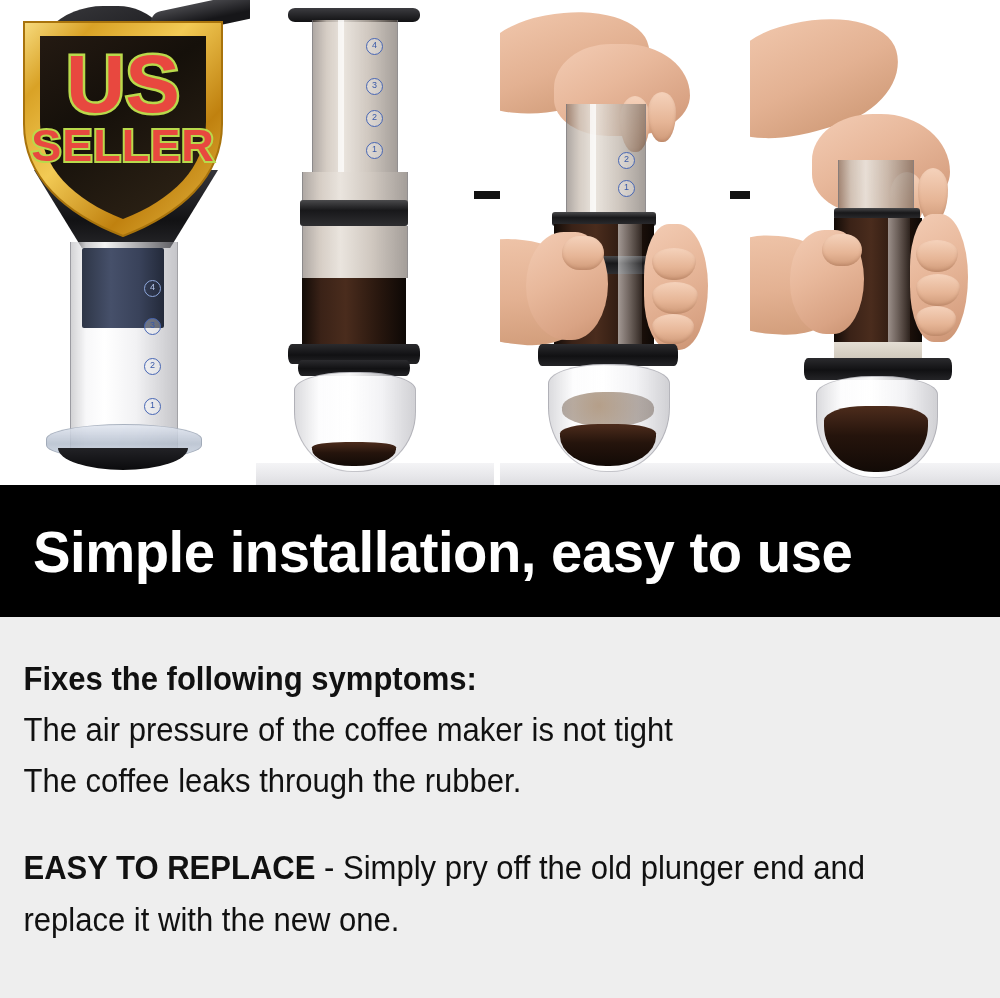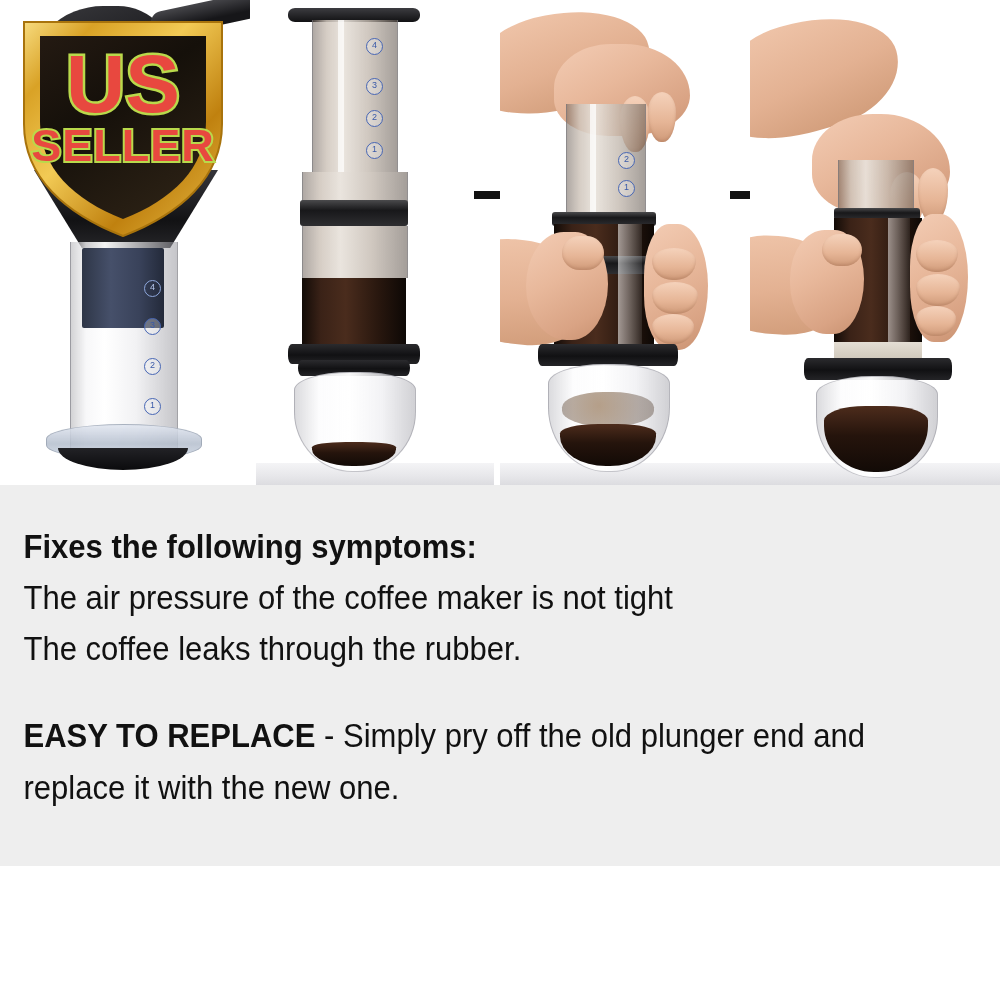--- a/index.html
+++ b/index.html
@@ -359,20 +359,23 @@
           </linearGradient>
         </defs>
         <path d="M12 16 H210 V118 C210 172 168 208 111 230 C54 208 12 172 12 118 Z" fill="url(#goldGrad)" stroke="#a8730c" stroke-width="2"></path>
         <path d="M28 30 H194 V116 C194 162 160 194 111 213 C62 194 28 162 28 116 Z" fill="url(#innerGrad)"></path>
         <text class="badge-us" x="111" y="106" text-anchor="middle">US</text>
         <text class="badge-seller" x="111" y="155" text-anchor="middle">SELLER</text>
       </svg>
     </div>
   </div>
 
+  <div class="banner">
+    <div class="banner-text">Simple installation, easy to use</div>
+  </div>
 
   <div class="info">
     <div class="info-line bold">Fixes the following symptoms:</div>
     <div class="info-line">The air pressure of the coffee maker is not tight</div>
     <div class="info-line">The coffee leaks through the rubber.</div>
     <div class="info-gap"></div>
     <div class="info-para"><b>EASY TO REPLACE</b><span> - Simply pry off the old plunger end and replace it with the new one.</span></div>
   </div>
 
 </div>

